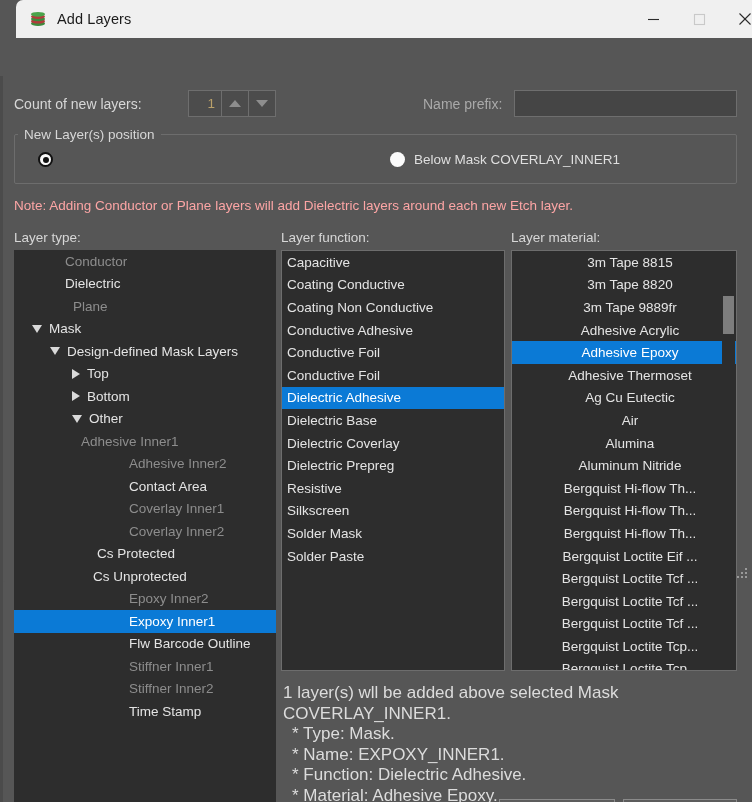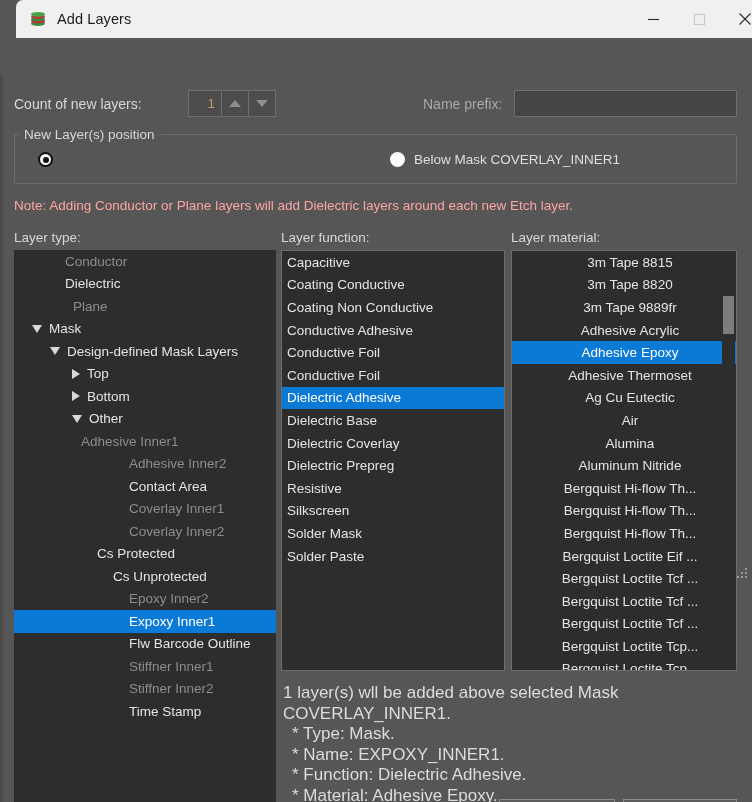--- a/index.html
+++ b/index.html
@@ -364,21 +364,21 @@
           <span>Coverlay Inner1</span>
         </div>
         <div class="tree-row disabled" style="padding-left: 100px;">
           <span class="arrow none"></span>
           <span>Coverlay Inner2</span>
         </div>
         <div class="tree-row" style="padding-left: 68px;">
           <span class="arrow none"></span>
           <span>Cs Protected</span>
         </div>
-        <div class="tree-row" style="padding-left: 84px;">
+        <div class="tree-row" style="padding-left: 64px;">
           <span class="arrow none"></span>
           <span>Cs Unprotected</span>
         </div>
         <div class="tree-row disabled" style="padding-left: 100px;">
           <span class="arrow none"></span>
           <span>Epoxy Inner2</span>
         </div>
         <div class="tree-row sel" style="padding-left: 100px;">
           <span class="arrow none"></span>
           <span>Expoxy Inner1</span>

